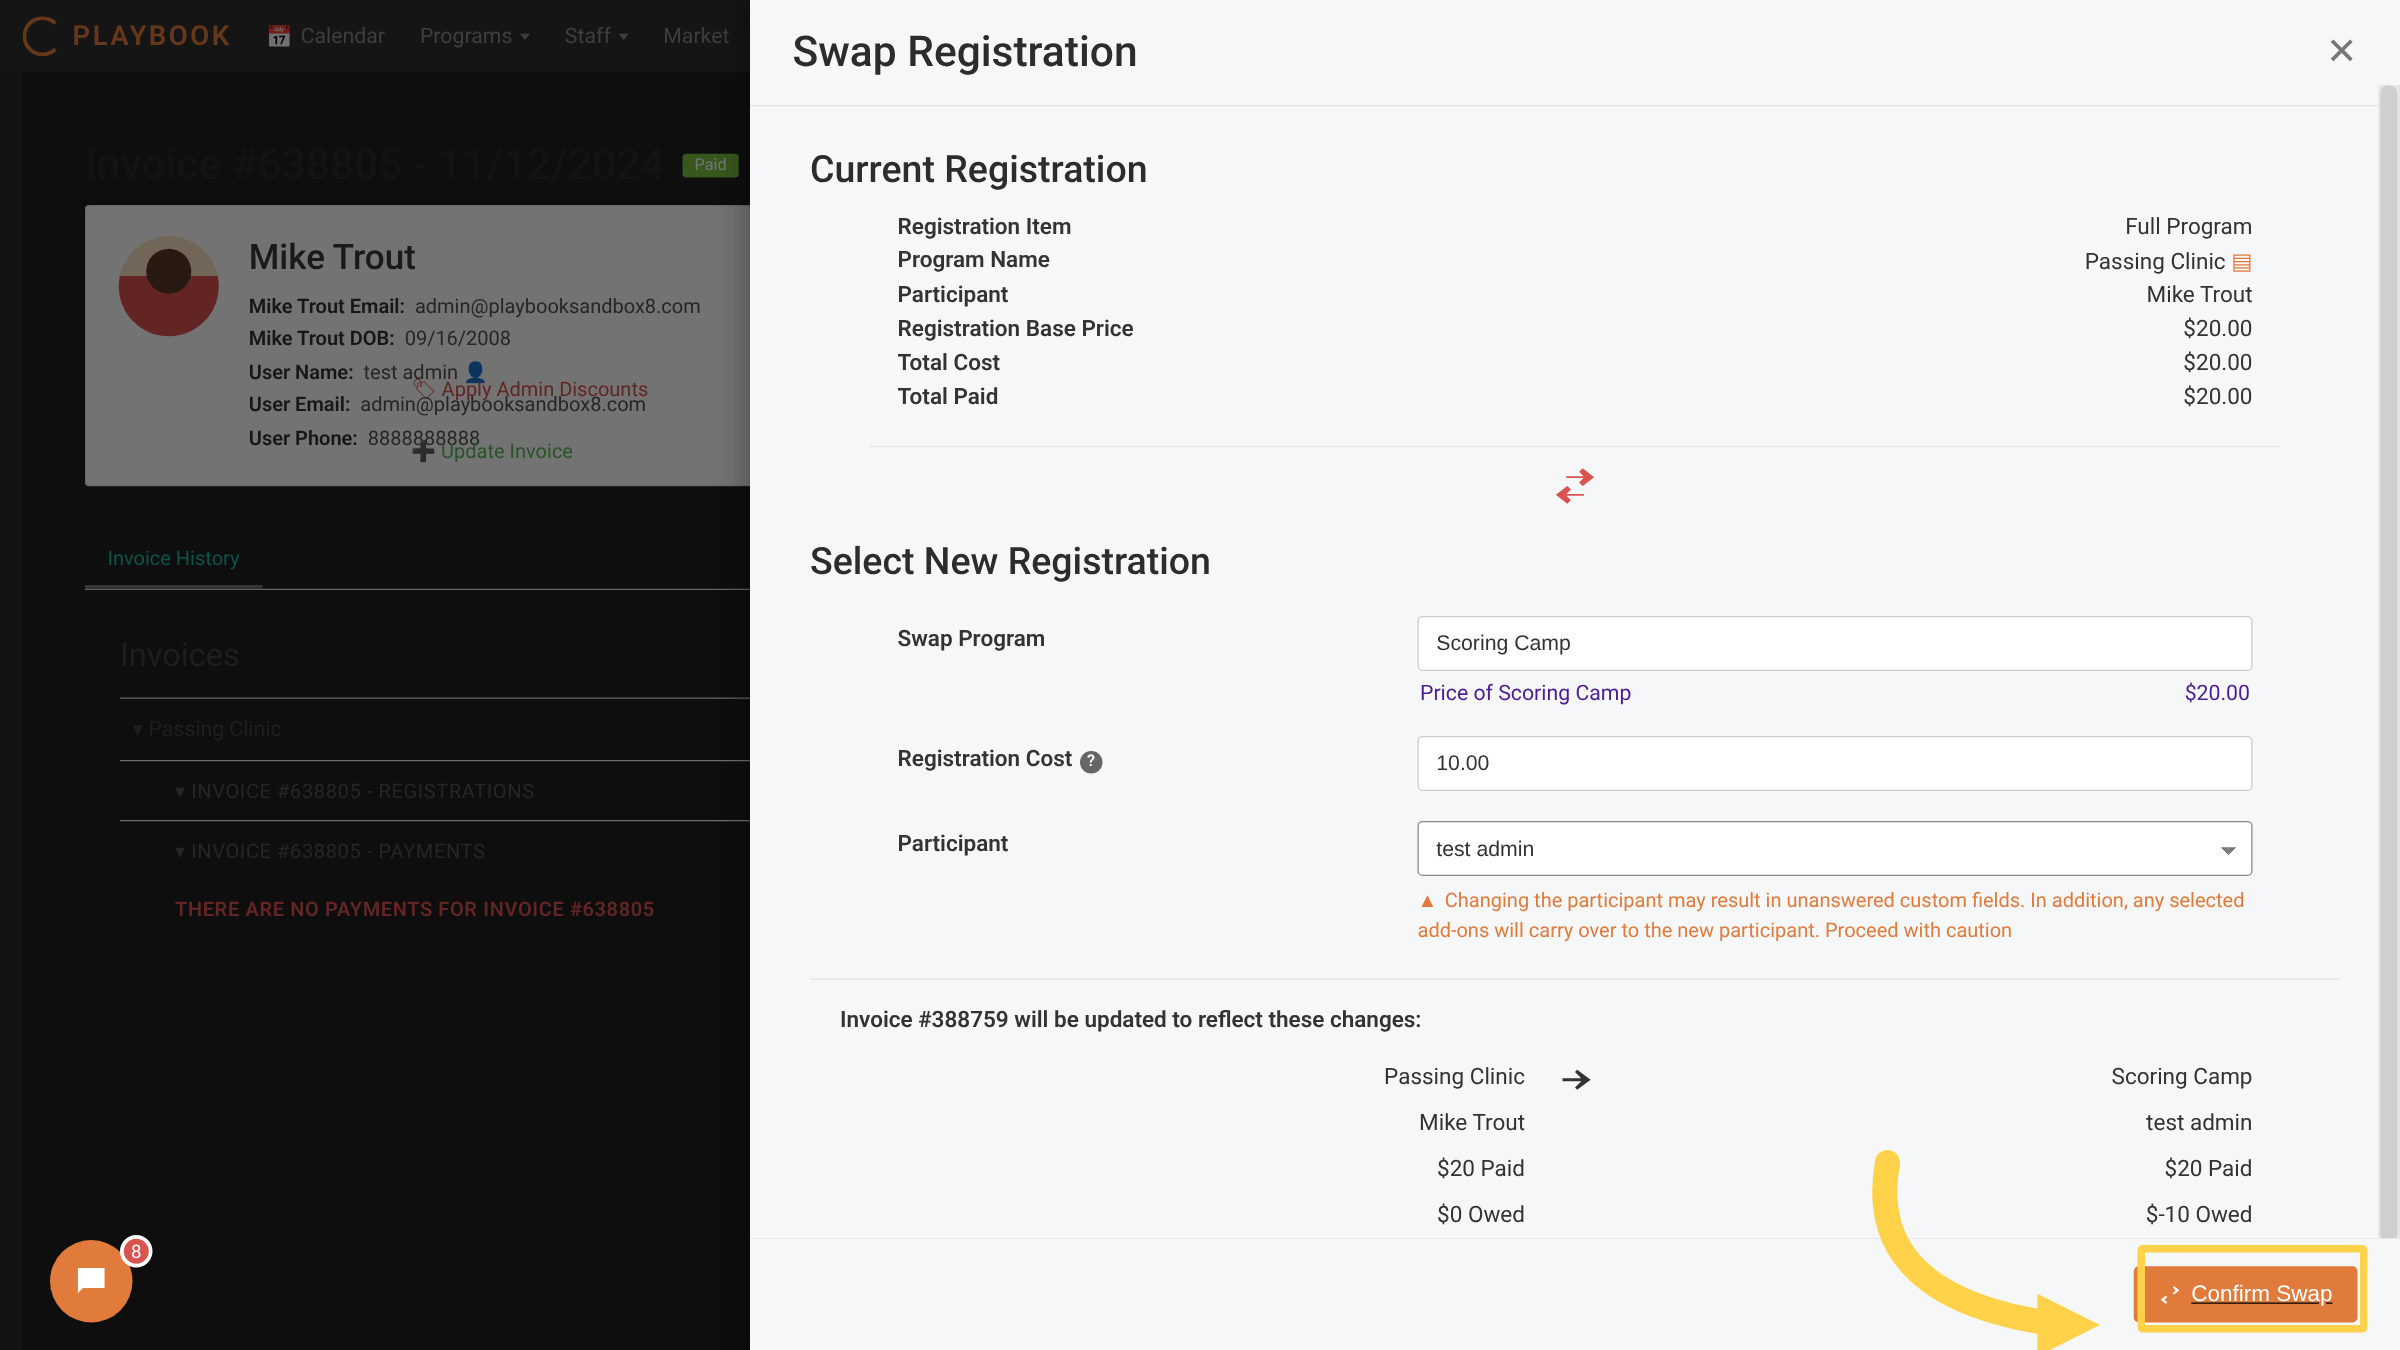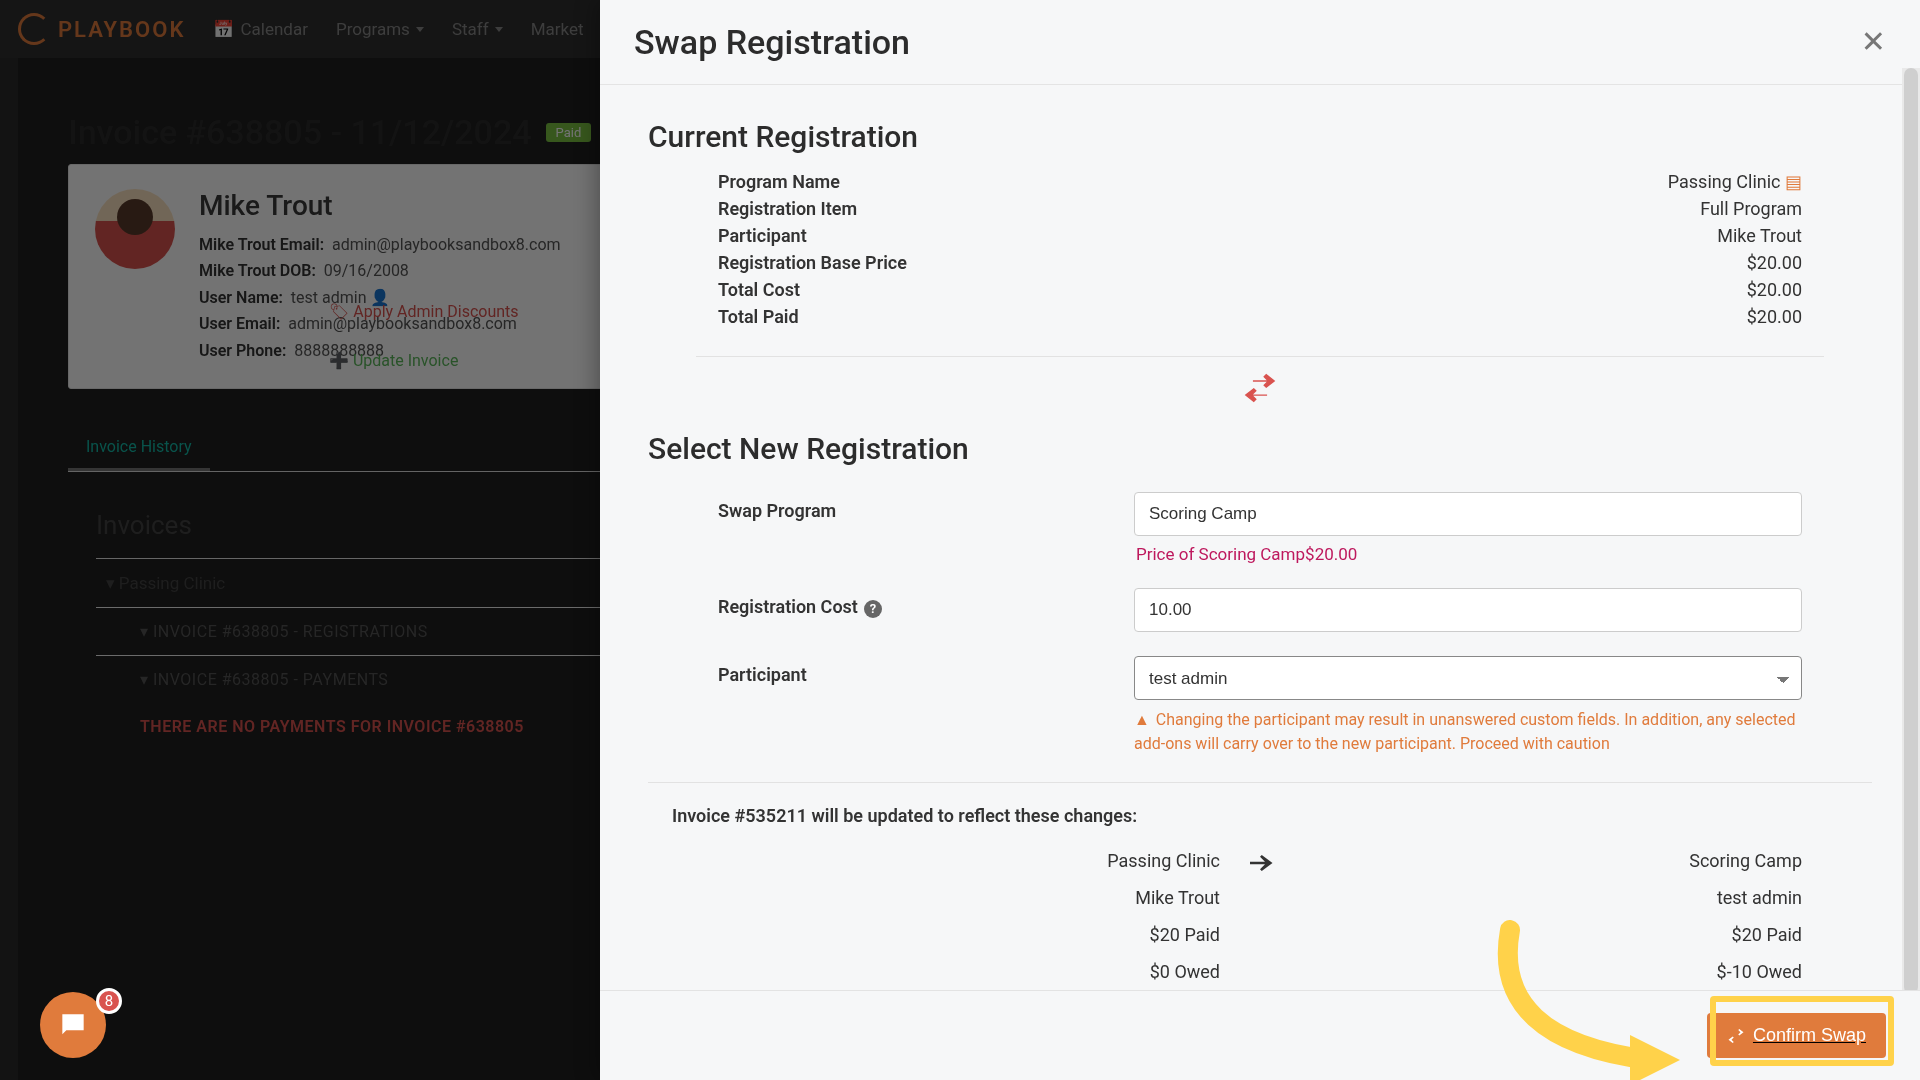--- a/index.html
+++ b/index.html
@@ -47,21 +47,21 @@
 .kv .v{color:#333;}
 .link-icon-chip{color:#e07b3c;}
 .swap-icon{display:flex; justify-content:center; padding:8px 0 18px 0;}
 .swap-icon svg{width:34px;height:34px; stroke:#d9534f; fill:#d9534f;}
 .hr{border:none; border-top:1px solid #e2e2e2; margin:6px 48px;}
 .form-row{display:flex; padding:12px 70px; align-items:flex-start; gap:16px;}
 .form-label{width:400px; font-size:18px; font-weight:600; color:#333; padding-top:8px;}
 .form-ctrl{flex:1;}
 .input, .select{width:100%; height:44px; border:1px solid #ccc; border-radius:4px; background:#fff; padding:0 14px; font-size:17px; color:#333;}
 .select{appearance:none; background-image:linear-gradient(45deg,transparent 50%,#777 50%),linear-gradient(135deg,#777 50%,transparent 50%); background-position:right 18px top 20px, right 12px top 20px; background-size:6px 6px,6px 6px; background-repeat:no-repeat; border:1px solid #888;}
-.price-line{display:flex; font-size:17px; color:#be185d; padding:8px 2px 0 2px;}
+.price-line{display:flex; justify-content:space-between; font-size:17px; color:#4c1d95; padding:8px 2px 0 2px;}
 .warn{color:#e07b3c; font-size:16px; line-height:1.5; padding-top:8px;}
 .warn-ico{color:#e07b3c; margin-right:6px;}
 .help-ico{display:inline-block; width:18px; height:18px; border-radius:50%; background:#666; color:#fff; font-size:13px; text-align:center; line-height:18px; margin-left:6px;}
 
 .changes-head{font-size:18px; font-weight:600; padding:22px 24px 16px 24px; border-top:1px solid #e2e2e2; margin-top:14px;}
 .changes-grid{display:grid; grid-template-columns: 1fr 80px 1fr; gap:0; padding:0 70px 30px 70px;}
 .col{text-align:right; font-size:18px; color:#333;}
 .col div{padding:8px 0;}
 .col.right{text-align:right;}
 .arrow-cell{display:flex; align-items:flex-start; justify-content:center; padding-top:6px;}
@@ -141,26 +141,26 @@
 <div class="modal">
   <div class="modal-head">
     <div class="modal-title">Swap Registration</div>
     <div class="close-x">✕</div>
   </div>
 
   <div class="modal-body">
     <div class="sec-title">Current Registration</div>
     <div class="kv-block">
       <div class="kv">
+          <span class="k">Registration Item</span>
+          <span class="v">Full Program</span>
+        </div>
+      <div class="kv">
           <span class="k">Program Name</span>
           <span class="v"><span>Passing Clinic</span> <span class="link-icon-chip">▤</span></span>
-        </div>
-      <div class="kv">
-          <span class="k">Registration Item</span>
-          <span class="v">Full Program</span>
         </div>
       <div class="kv">
           <span class="k">Participant</span>
           <span class="v">Mike Trout</span>
         </div>
       <div class="kv">
           <span class="k">Registration Base Price</span>
           <span class="v">$20.00</span>
         </div>
       <div class="kv">
@@ -200,21 +200,21 @@
     </div>
 
     <div class="form-row">
       <div class="form-label">Participant</div>
       <div class="form-ctrl">
         <select class="select"><option>test admin</option></select>
         <div class="warn"><span class="warn-ico">▲</span><span>Changing the participant may result in unanswered custom fields. In addition, any selected add-ons will carry over to the new participant. Proceed with caution</span></div>
       </div>
     </div>
 
-    <div class="changes-head">Invoice #535211 will be updated to reflect these changes:</div>
+    <div class="changes-head">Invoice #388759 will be updated to reflect these changes:</div>
     <div class="changes-grid">
       <div class="col">
         <div>Passing Clinic</div>
         <div>Mike Trout</div>
         <div>$20 Paid</div>
         <div>$0 Owed</div>
       </div>
       <div class="arrow-cell">
         <svg viewBox="0 0 24 24" fill="#333">
             <path d="M4 11h12l-4-4 1.4-1.4L22 12l-8.6 6.4L12 17l4-4H4z"></path>

